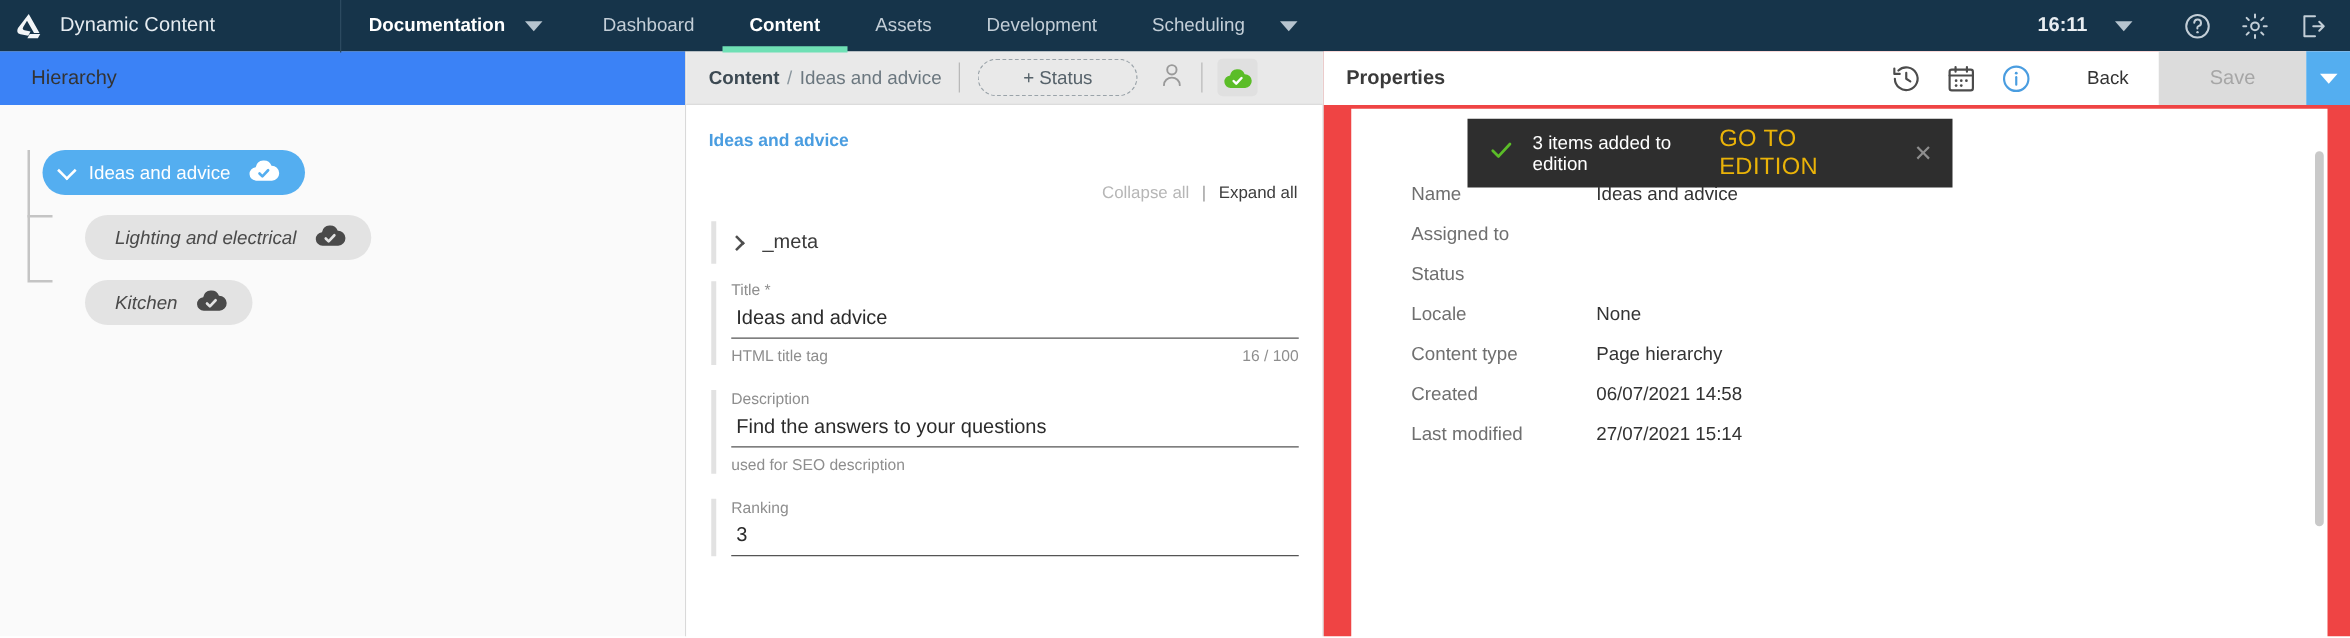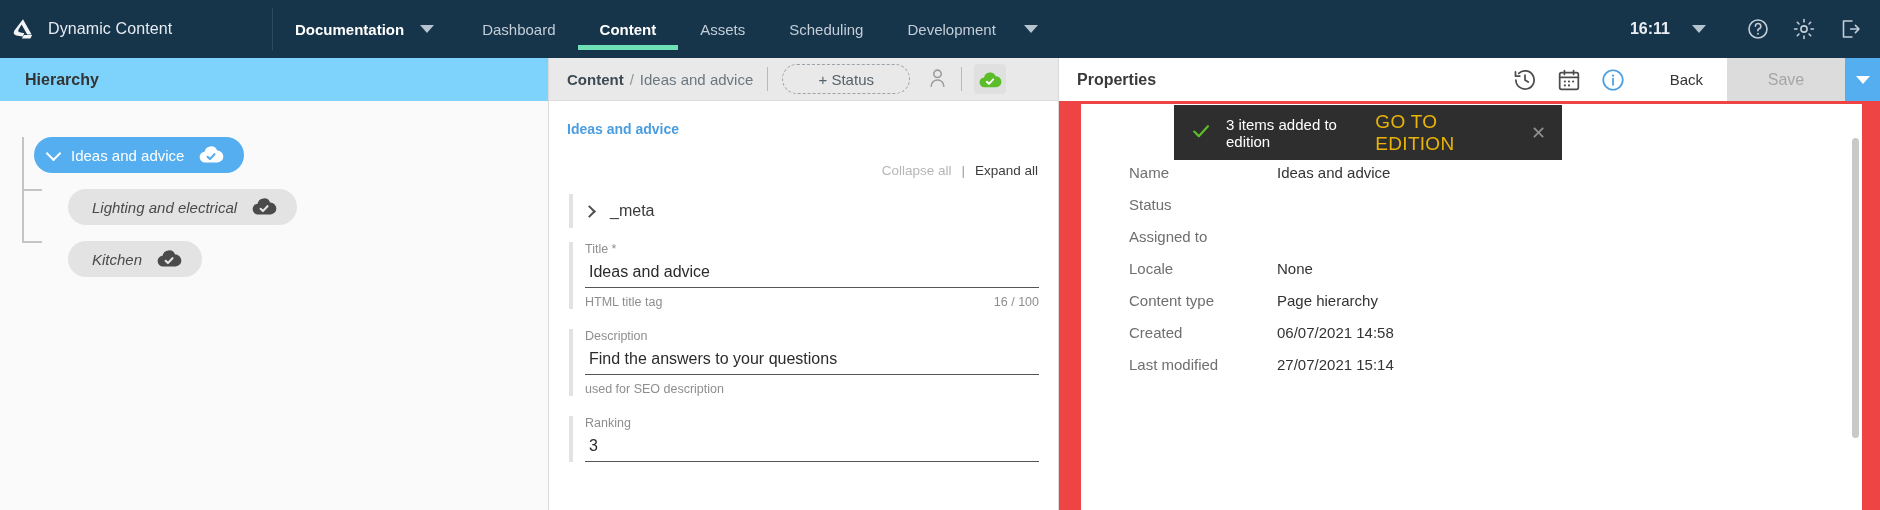--- a/index.html
+++ b/index.html
@@ -5,21 +5,21 @@
   * { box-sizing: border-box; margin: 0; padding: 0; }
   html, body {
     width: 1880px; height: 510px;
     font-family: "Liberation Sans", sans-serif;
     background: #ffffff;
     overflow: hidden;
   }
 
   
   #topnav {
-    height: 58px; background: #16344a; display: flex; align-items: center;
+    height: 41px; background: #16344a; display: flex; align-items: center;
     color: #cfd8de; position: relative;
   }
   .brand { display: flex; align-items: center; height: 42px; padding: 0 18px 0 10px; width: 272px; }
   .brand-logo { width: 26px; height: 26px; margin-right: 12px; flex: 0 0 auto; }
   .brand-name { font-size: 16px; color: #e6ecf1; letter-spacing: .1px; }
   .nav-div { width: 1px; height: 42px; background: #2c4a60; }
   .nav-item {
     height: 42px; display: flex; align-items: center; padding: 16px 22px;
     font-size: 15px; color: #c3ced7; position: relative; cursor: pointer;
   }
@@ -35,22 +35,22 @@
   .clock { font-size: 16px; font-weight: bold; color: #e9eef2; }
   .nav-icon { width: 24px; height: 24px; margin-left: 22px; cursor: pointer; color: #c3ced7; }
   .nav-icon svg { display: block; }
 
   
   #body { display: flex; height: 468px; }
 
   
   #left { width: 549px; flex: 0 0 549px; background: #fafafa; border-right: 1px solid #d9d9d9; }
   .left-head {
-    height: 43px; background: #7dd3fc; display: flex; align-items: center;
-    padding-left: 25px; font-size: 16px; font-weight: bold; color: #333;
+    height: 43px; background: #3b82f6; display: flex; align-items: center;
+    padding-left: 25px; font-size: 16px; font-weight: normal; color: #333;
   }
   .tree { padding: 36px 0 0 34px; position: relative; }
   .node-row { position: relative; display: flex; align-items: center; margin-bottom: 16px; }
   .pill {
     display: inline-flex; align-items: center; height: 36px; border-radius: 18px;
     padding: 0 20px 0 14px; font-size: 15px; white-space: nowrap;
     cursor: pointer;
   }
   .pill.selected { background: #54aef0; color: #ffffff; }
   .pill.plain { background: #e3e3e3; color: #4a4a4a; padding-left: 24px; }
@@ -114,21 +114,21 @@
   .rtools { position: absolute; top: 0; right: 0; height: 43px; display: flex; align-items: center; }
   .t-ic { width: 26px; height: 26px; margin-left: 18px; cursor: pointer; color: #4c4c4c; }
   .back-btn { font-size: 15px; color: #333; margin: 0 0 0 44px; cursor: pointer; }
   .save-btn { width: 118px; height: 43px; background: #dcdcdc; color: #a6a6a6; font-size: 16px;
               display: flex; align-items: center; justify-content: center; margin-left: 24px; cursor: default; }
   .save-drop { width: 35px; height: 43px; background: #54aef0; display: flex; align-items: center; justify-content: center; cursor: pointer; }
   .save-drop-caret { width: 0; height: 0; border-left: 7px solid transparent; border-right: 7px solid transparent; border-top: 8px solid #fff; }
 
   
   #toast {
-    position: absolute; left: 1174px; top: 105px; width: 388px; height: 55px;
+    position: absolute; left: 1174px; top: 95px; width: 388px; height: 55px;
     background: #2e2e2e; display: flex; align-items: center; padding: 0 16px; z-index: 50;
   }
   .toast-check { margin-right: 14px; flex: 0 0 auto; }
   .toast-msg { color: #ffffff; font-size: 15px; flex: 1 1 auto; }
   .toast-act { color: #eab308; font-size: 19px; letter-spacing: .3px; margin-right: 18px; cursor: pointer; }
   .toast-x { color: #8e8e8e; font-size: 18px; cursor: pointer; }
 </style>
 </head>
 <body>
 
@@ -152,24 +152,24 @@
   <div class="nav-item">
     <span>Dashboard</span>
   </div>
   <div class="nav-item active">
     <span>Content</span>
   </div>
   <div class="nav-item">
     <span>Assets</span>
   </div>
   <div class="nav-item">
+    <span>Development</span>
+  </div>
+  <div class="nav-item">
     <span>Scheduling</span>
-  </div>
-  <div class="nav-item">
-    <span>Development</span>
   </div>
   <div class="caret"></div>
 
   <div class="nav-spacer"></div>
 
   <span class="clock">16:11</span>
   <div class="caret" style="margin:0 18px 0 22px;"></div>
 
   <span class="nav-icon">
     <svg viewBox="0 0 24 24" width="24" height="24" fill="none" stroke="#c3ced7" stroke-width="1.6">
@@ -348,25 +348,25 @@
     </div>
 
     <div class="prop-card">
       <div class="prop-scroll"></div>
       <div class="prop-list">
         <div class="prop-row">
           <span class="prop-k">Name</span>
           <span class="prop-v">Ideas and advice</span>
         </div>
         <div class="prop-row">
+          <span class="prop-k">Assigned to</span>
+          <span class="prop-v"></span>
+        </div>
+        <div class="prop-row">
           <span class="prop-k">Status</span>
-          <span class="prop-v"></span>
-        </div>
-        <div class="prop-row">
-          <span class="prop-k">Assigned to</span>
           <span class="prop-v"></span>
         </div>
         <div class="prop-row">
           <span class="prop-k">Locale</span>
           <span class="prop-v">None</span>
         </div>
         <div class="prop-row">
           <span class="prop-k">Content type</span>
           <span class="prop-v">Page hierarchy</span>
         </div>

